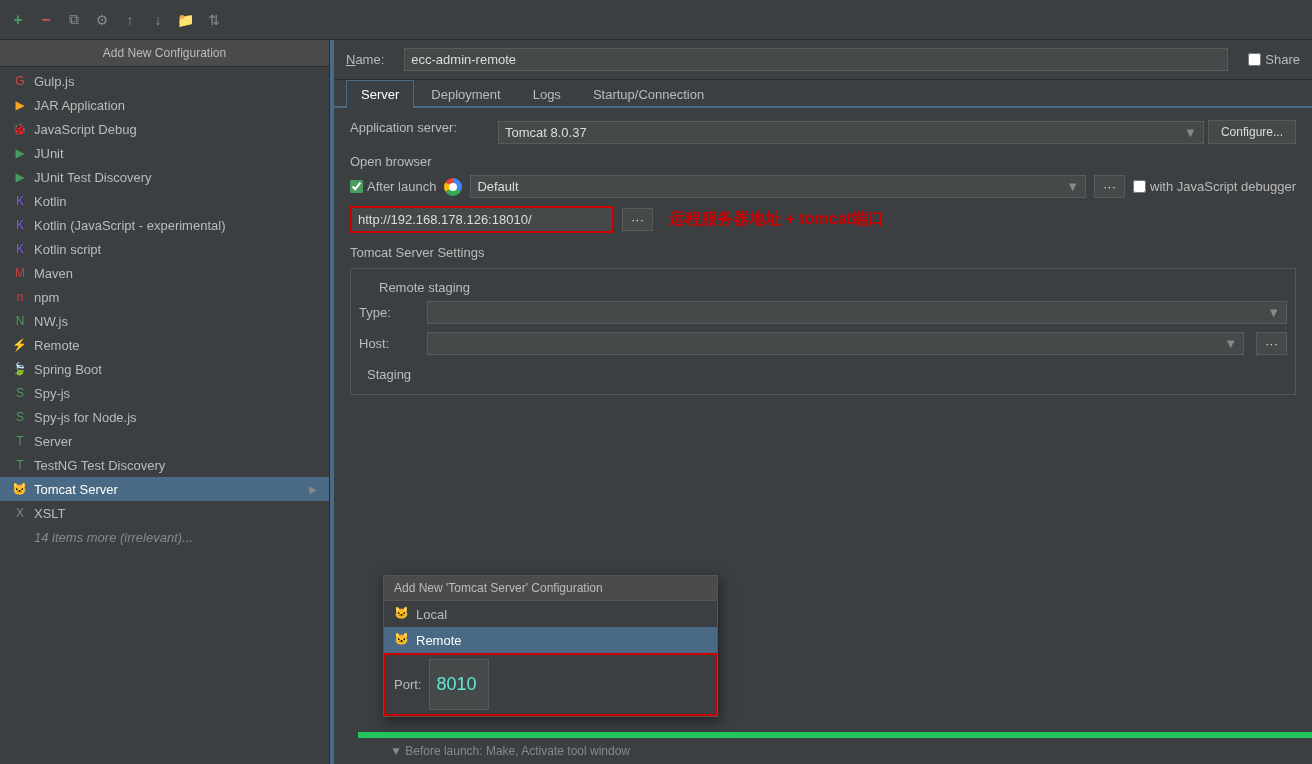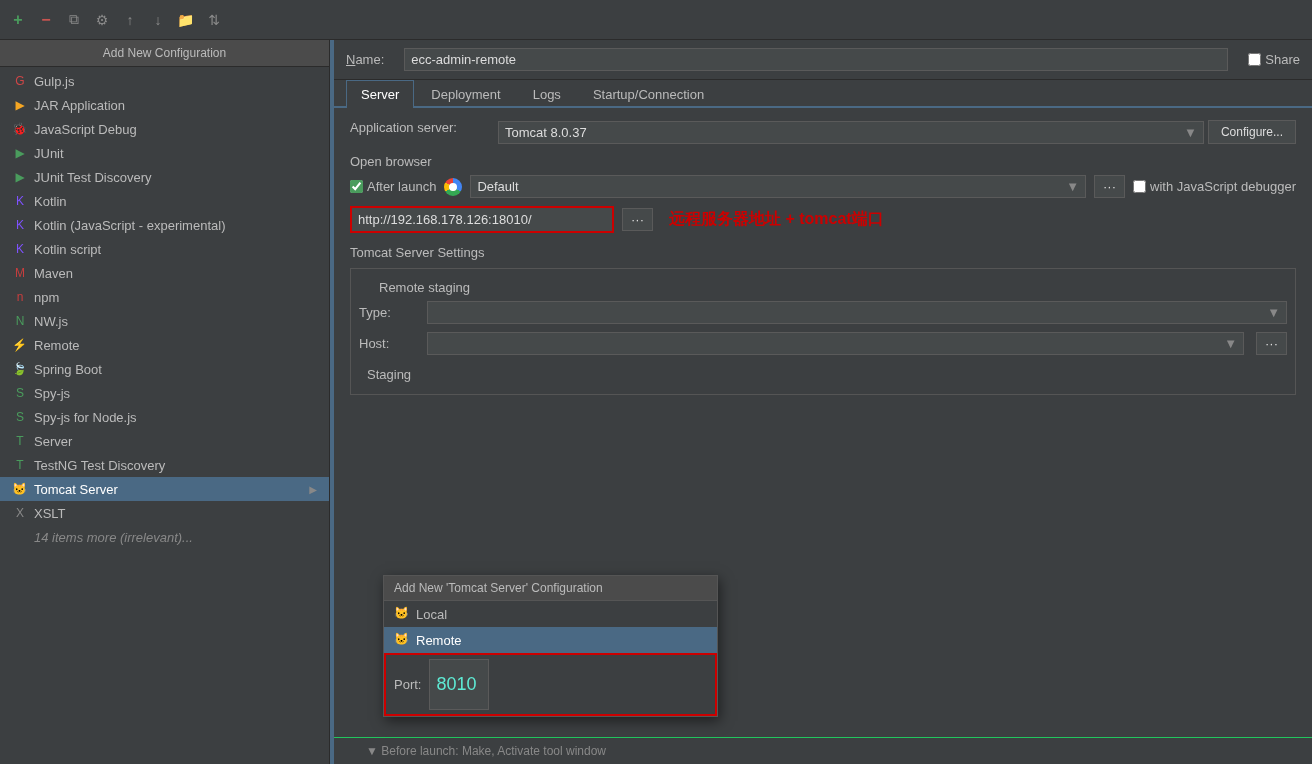--- a/index.html
+++ b/index.html
@@ -315,25 +315,26 @@
       border: 1px solid #5a5a5a;
       color: #5eead4;
       padding: 14px 6px;
       width: 60px;
       font-size: 18px;
     }
 
     
     .bottom-bar {
       background: #3c3f41;
-      border-top: 1px solid #22c55e;
+      border-top: 6px solid #22c55e;
       padding: 6px 32px;
       flex-shrink: 0;
       display: flex;
       align-items: center;
+      margin-left: 24px;
     }
     .bottom-bar-label { color: #888; font-size: 12px; }
 
     
     .chrome-icon {
       width: 18px; height: 18px;
       border-radius: 50%;
       background: conic-gradient(#4285f4 0deg 120deg, #34a853 120deg 240deg, #fbbc05 240deg 300deg, #ea4335 300deg 360deg);
       display: inline-flex;
       align-items: center;

